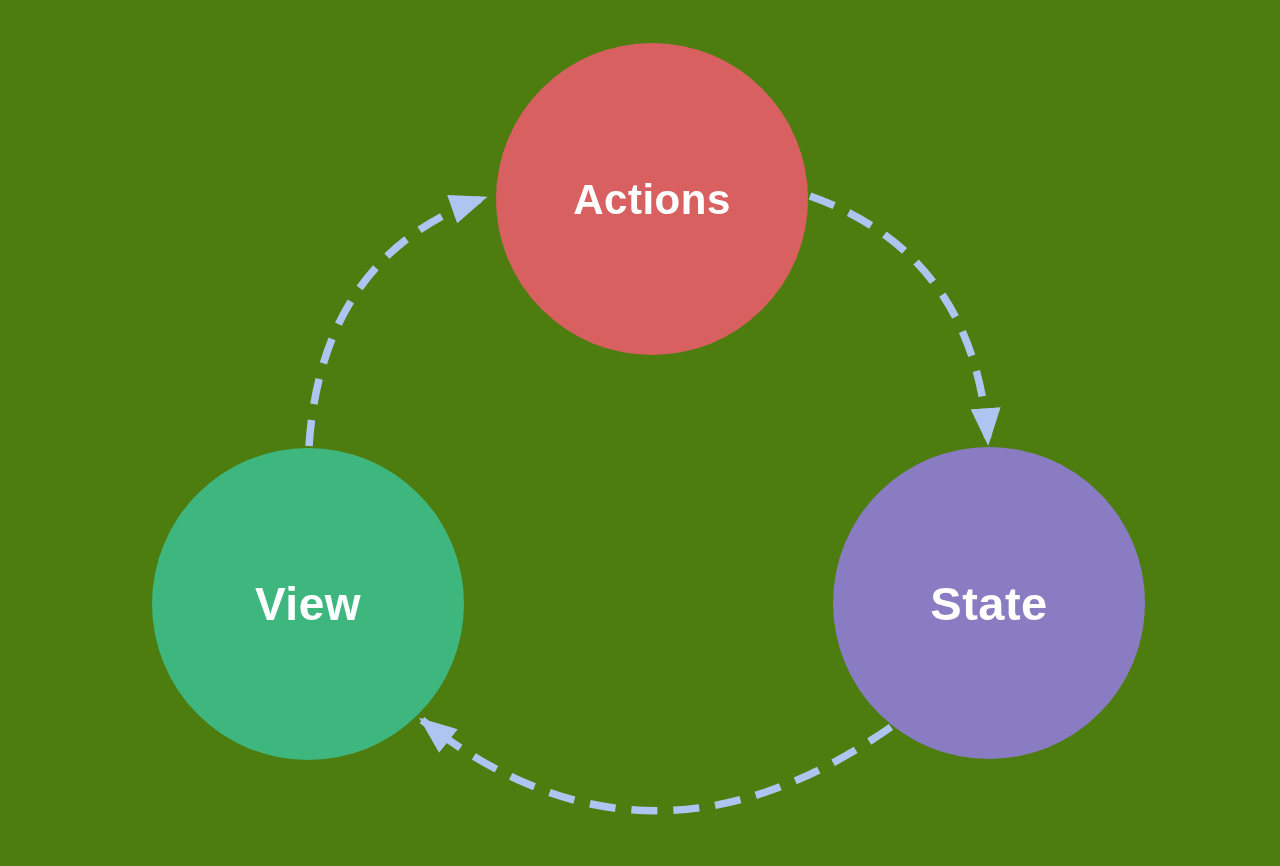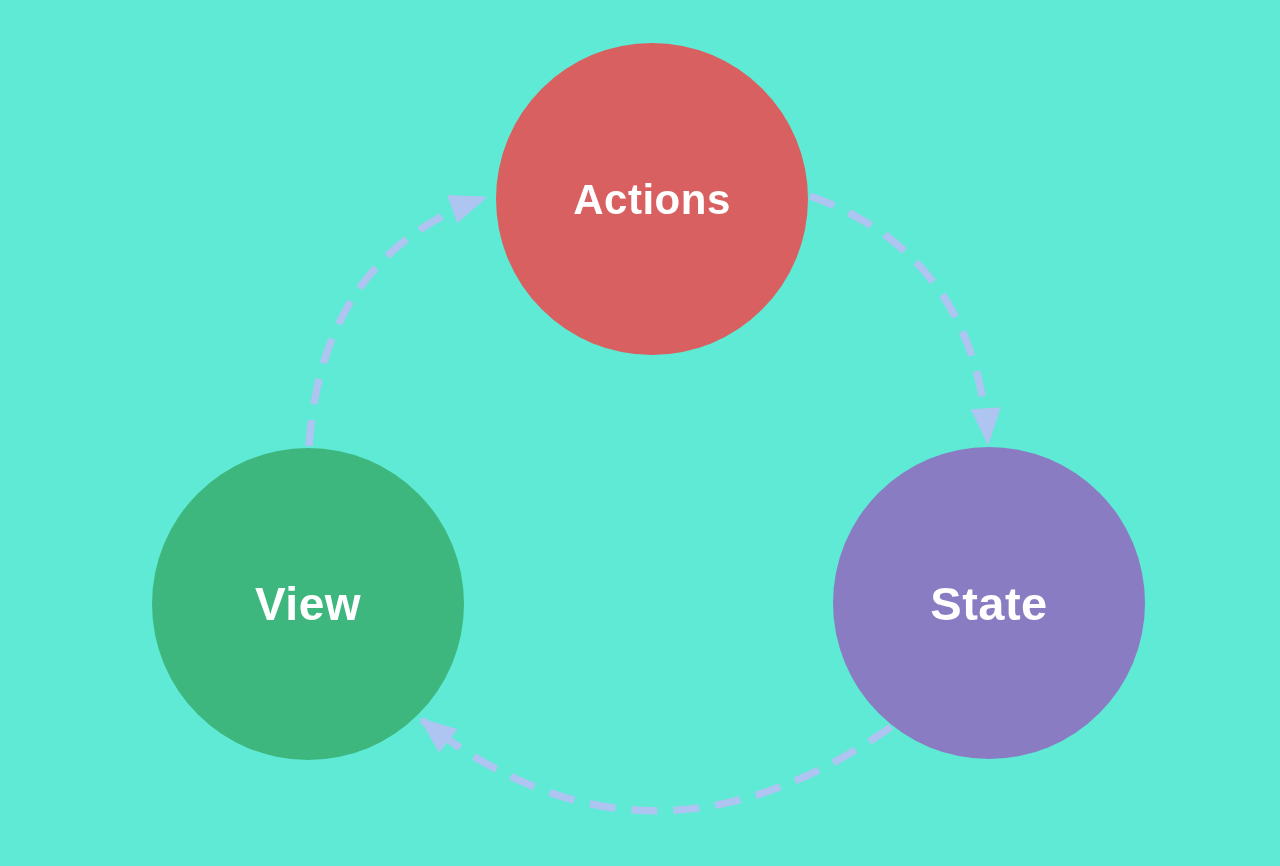--- a/index.html
+++ b/index.html
@@ -8,21 +8,21 @@
     width: 1280px;
     height: 866px;
     background: #ffffff;
     overflow: hidden;
     font-family: "Liberation Sans", sans-serif;
   }
   .stage {
     position: relative;
     width: 1280px;
     height: 866px;
-    background: #5eead4;
+    background: #4d7c0f;
   }
   svg { display: block; }
   .node-label {
     font-family: "Liberation Sans", "DejaVu Sans", sans-serif;
     font-weight: bold;
     text-anchor: middle;
     letter-spacing: 0.5px;
   }
   .edge {
     fill: none;

